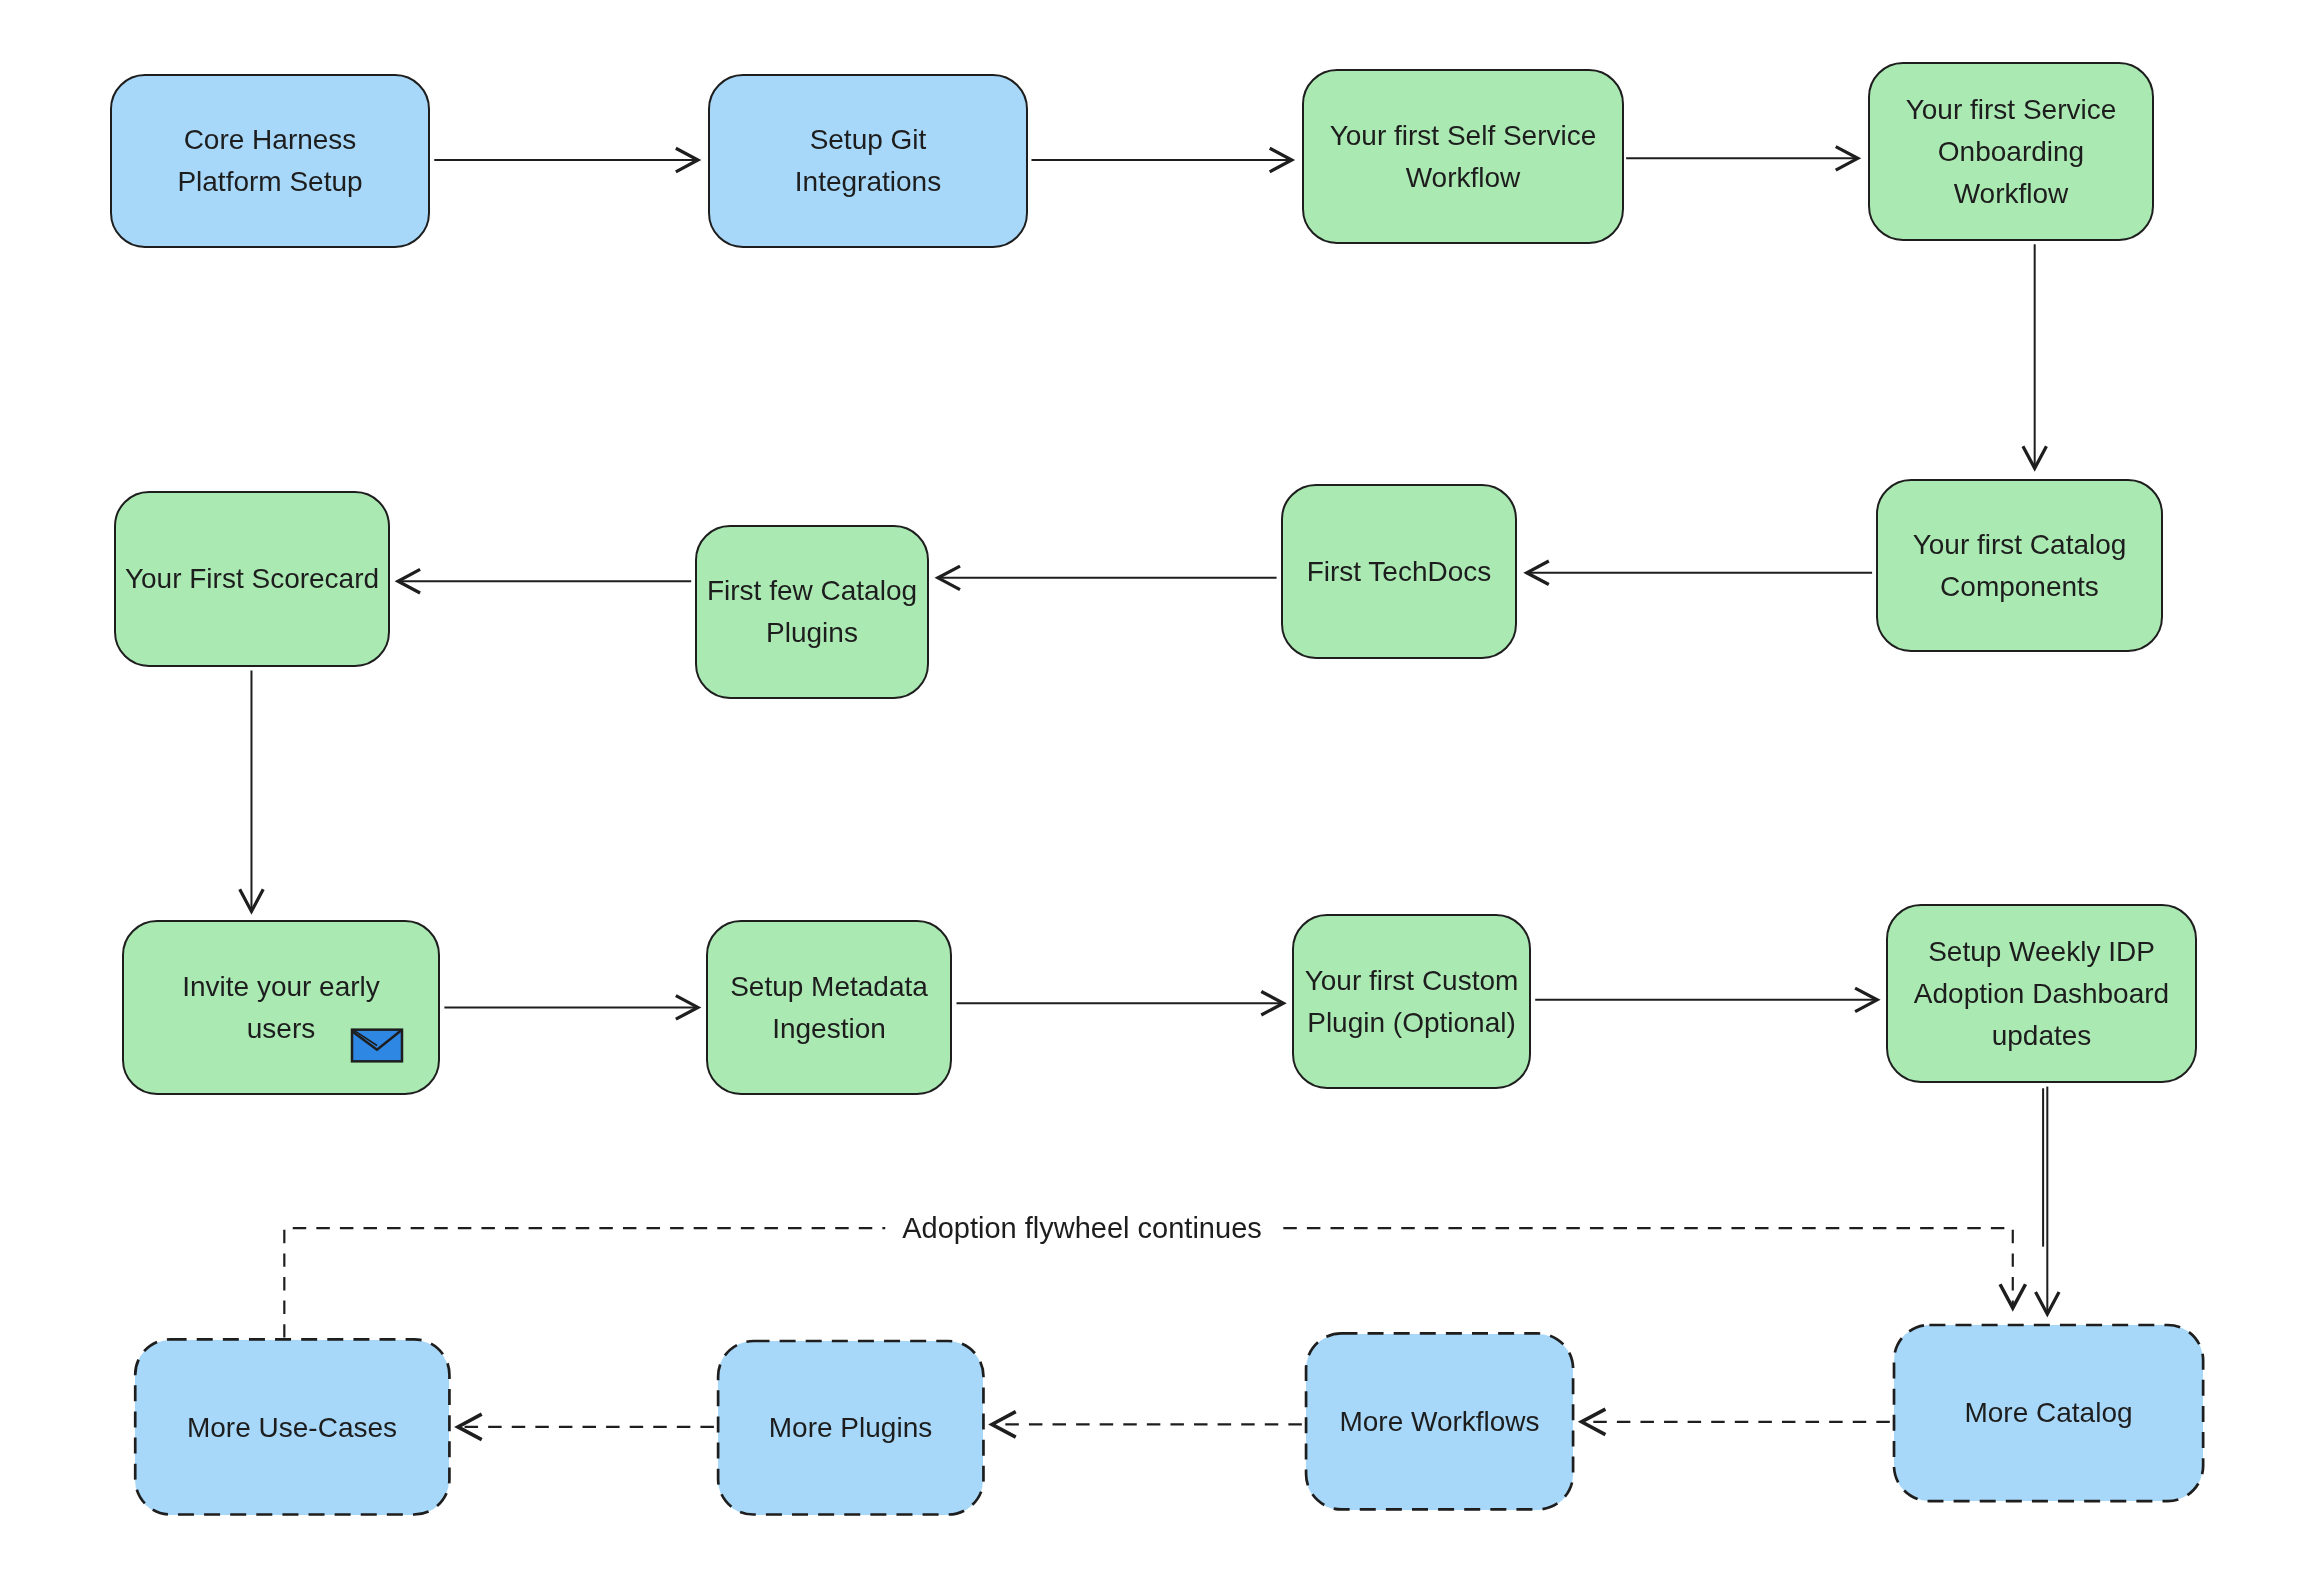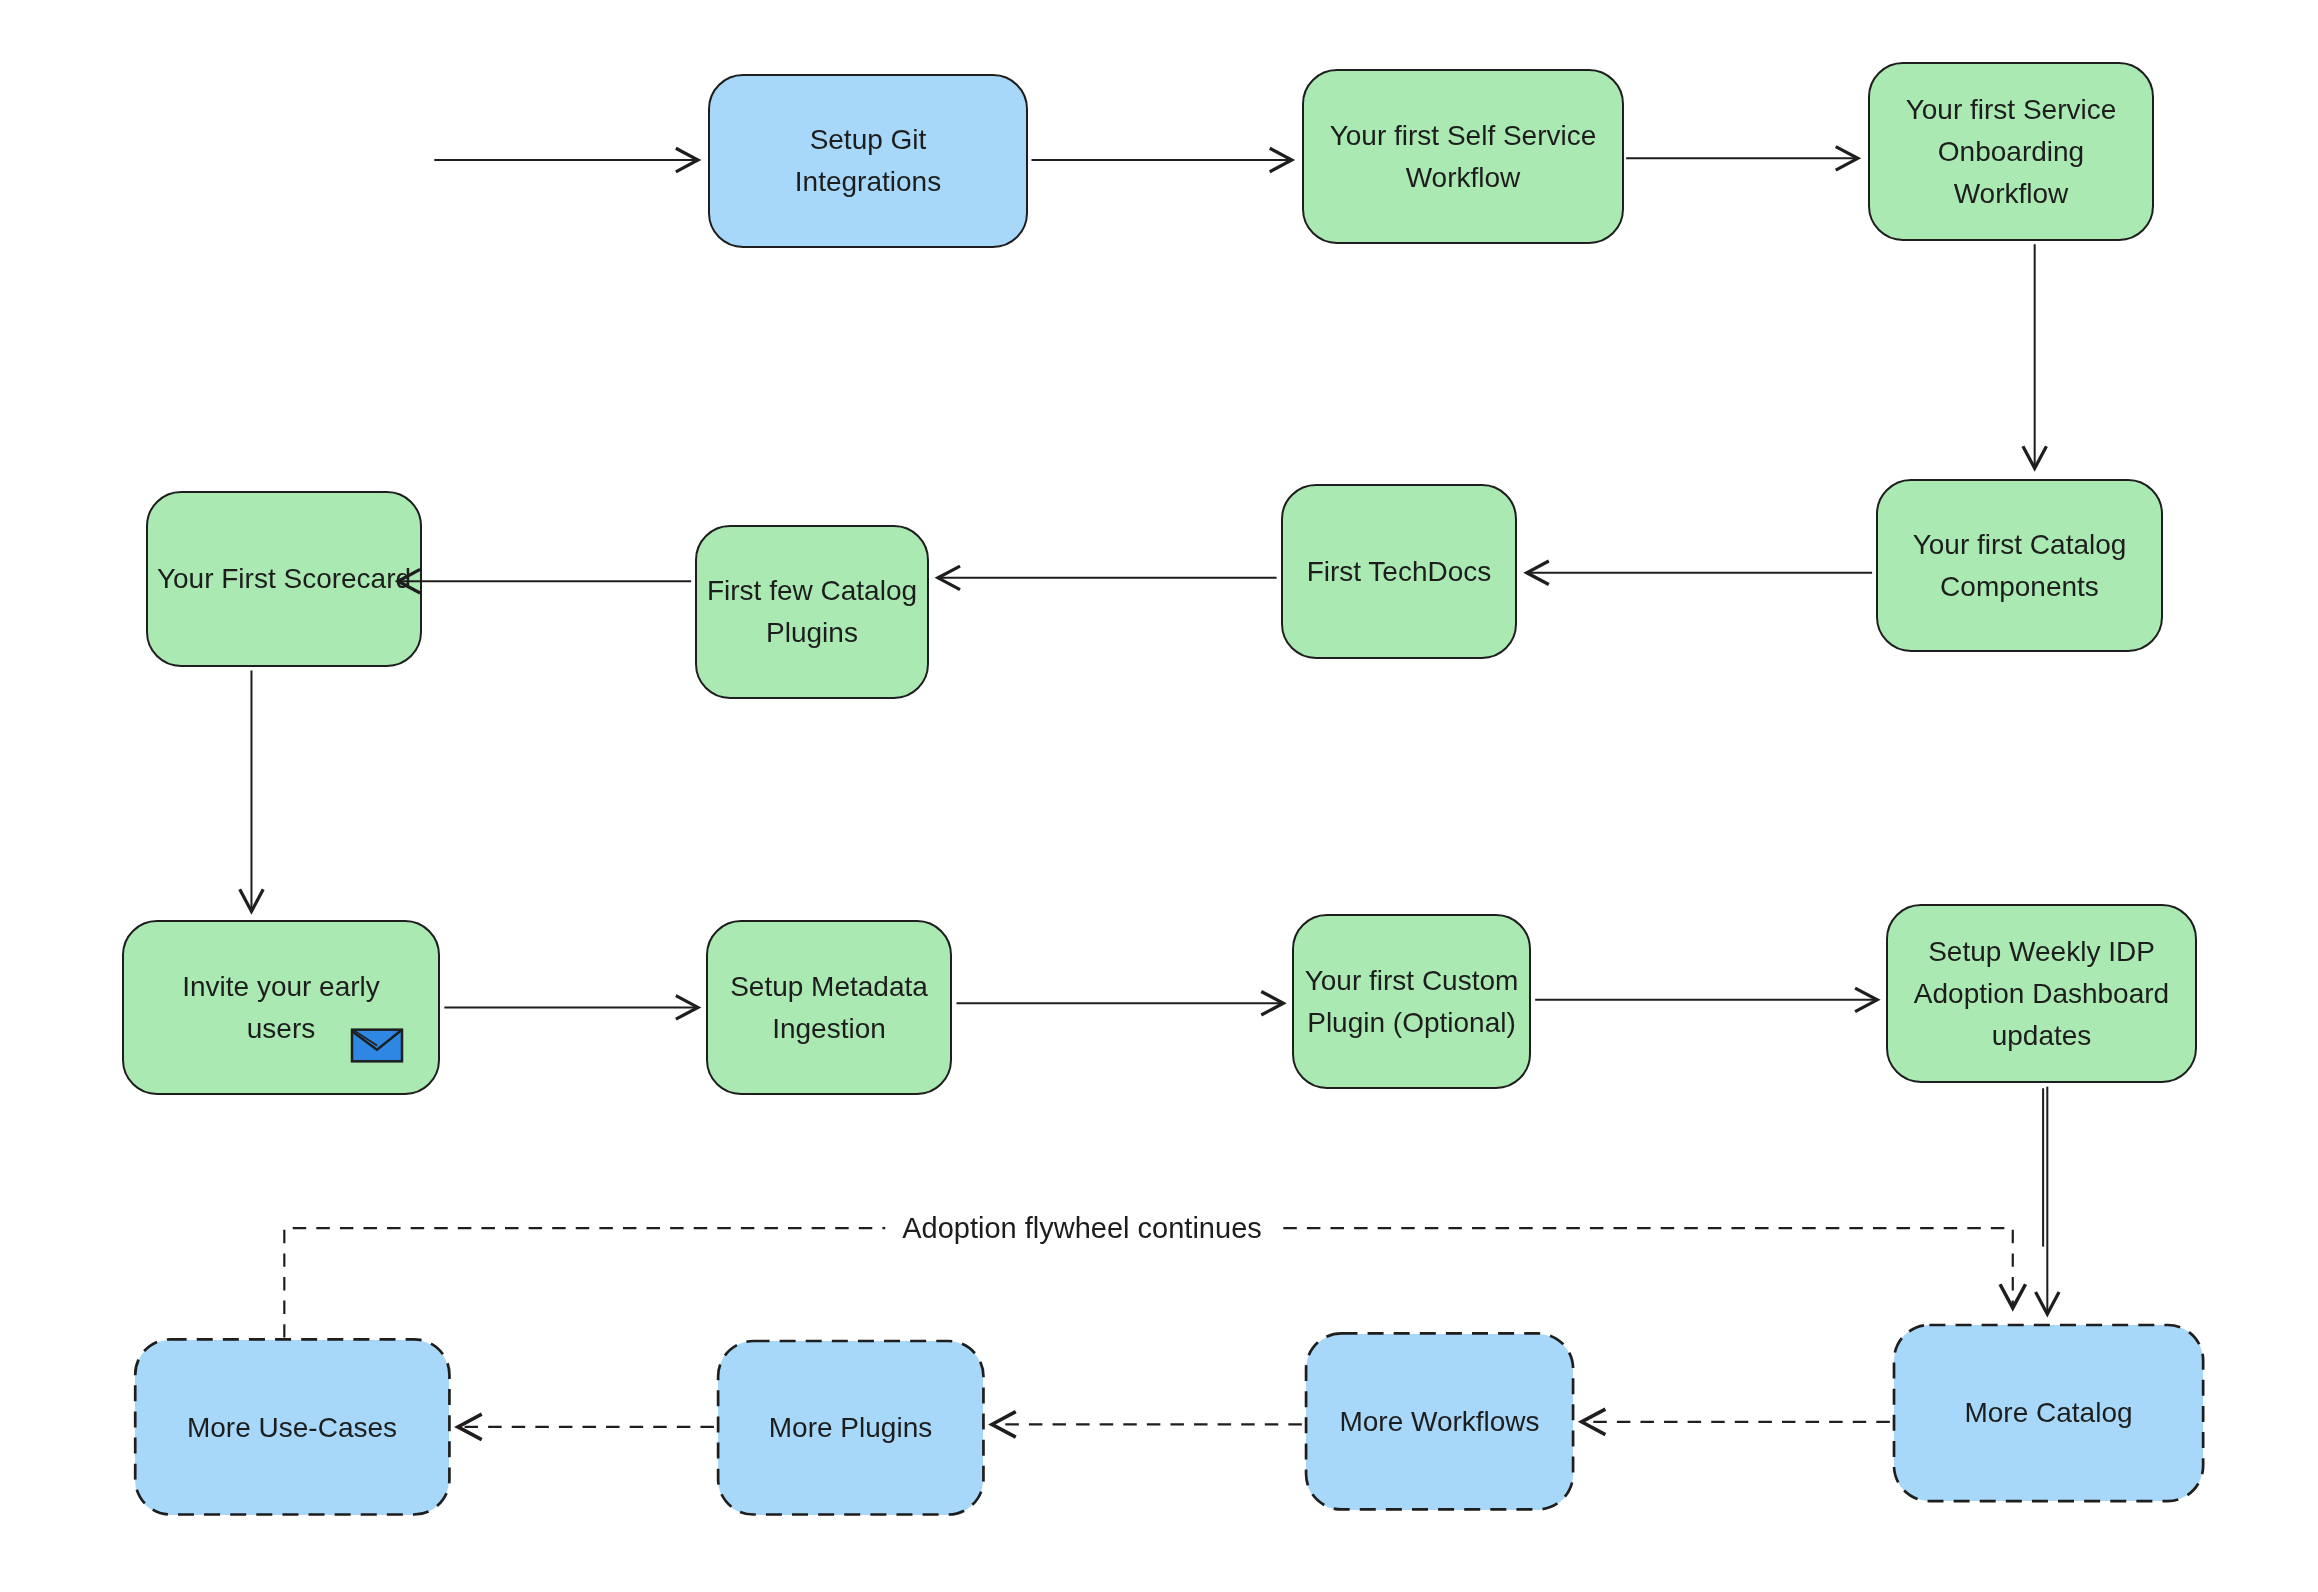--- a/index.html
+++ b/index.html
@@ -43,20 +43,24 @@
     position:absolute;
     left:226px;top:106px;
     width:54px;height:35px;
   }
 </style>
 </head>
 <body>
 
 <div id="canvas">
 
+  <div class="node blue solid" style="left:110px;top:74px;width:320px;height:174px;">
+    <span class="node-label">Core Harness
+Platform Setup</span>
+  </div>
 
   <div class="node blue solid" style="left:708px;top:74px;width:320px;height:174px;">
     <span class="node-label">Setup Git
 Integrations</span>
   </div>
 
   <div class="node green solid" style="left:1302px;top:69px;width:322px;height:175px;">
     <span class="node-label">Your first Self Service
 Workflow</span>
   </div>
@@ -74,21 +78,21 @@
   <div class="node green solid" style="left:1876px;top:479px;width:287px;height:173px;">
     <span class="node-label">Your first Catalog
 Components</span>
   </div>
 
   <div class="node green solid" style="left:695px;top:491px;width:234px;height:174px;margin-top:34px;">
     <span class="node-label">First few Catalog
 Plugins</span>
   </div>
 
-  <div class="node green solid" style="left:114px;top:491px;width:276px;height:176px;margin-left:32px;">
+  <div class="node green solid" style="left:114px;top:491px;width:276px;height:176px;">
     <span class="node-label">Your First Scorecard</span>
   </div>
 
   <div class="node green solid" style="left:122px;top:920px;width:318px;height:175px;">
     <span class="node-label">Invite your early
 users</span>
     <svg class="envelope" viewBox="0 0 64 42">
       <rect x="2" y="2" width="60" height="38" fill="#2e87e2" stroke="#1e1e1e" stroke-width="3"></rect>
       <path d="M2,4 L32,26 L62,2" fill="none" stroke="#1e1e1e" stroke-width="3"></path>
       <path d="M3,2 L32,21" fill="none" stroke="#1e1e1e" stroke-width="2"></path>

